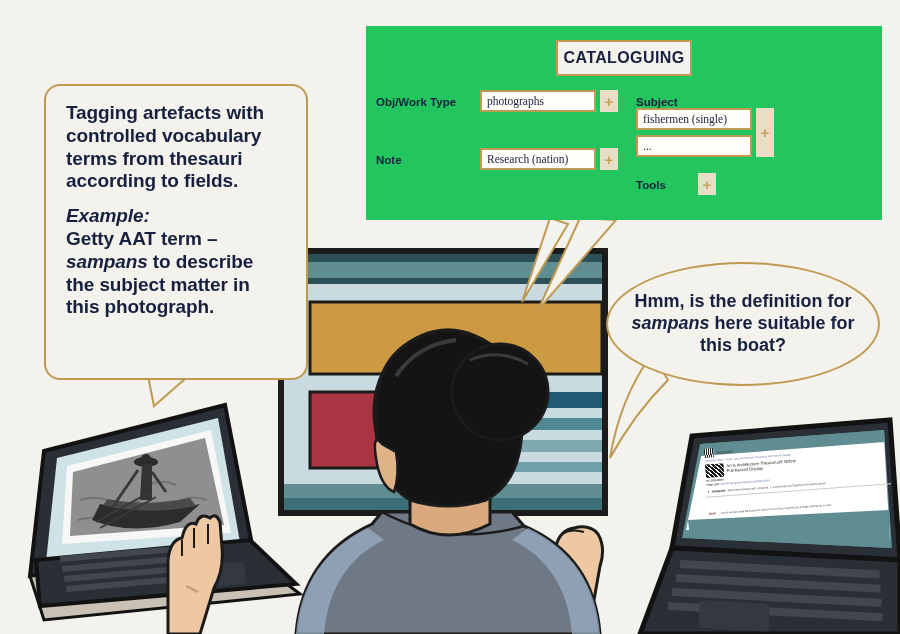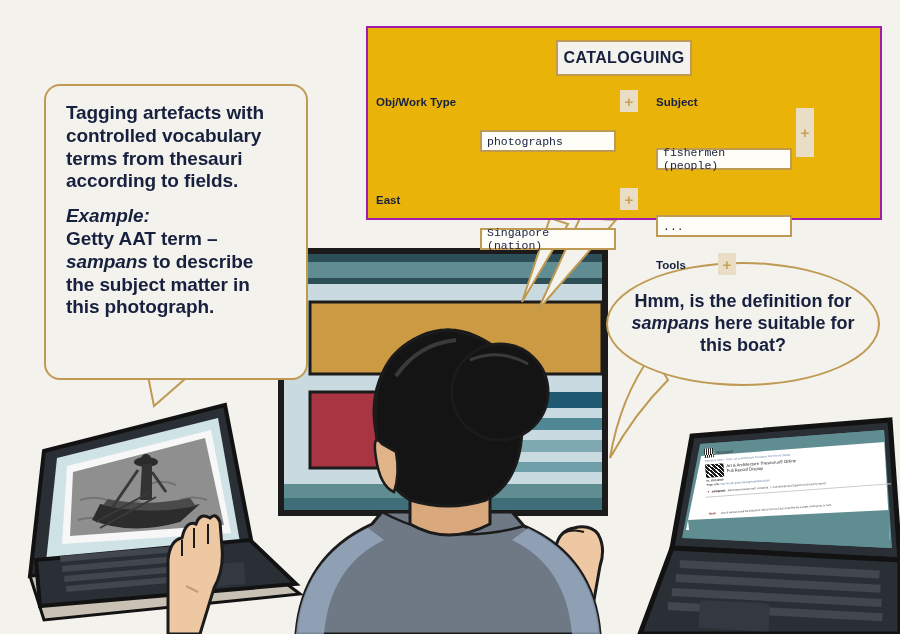--- a/index.html
+++ b/index.html
@@ -9,22 +9,22 @@
     font-family:"Liberation Sans", sans-serif;
     overflow:hidden;
     position:relative;
   }
   #scene{position:absolute;inset:0;width:900px;height:634px;}
   .layer{position:absolute;}
 
   
   #cataloguing-panel{
     left:366px;top:26px;width:516px;height:194px;
-    background:#eab308;
-    border:2px solid #a21caf;
+    background:#22c55e;
+    border:2px solid #22c55e;
     box-sizing:border-box;
     z-index:40;
   }
   #cat-title-box{
     margin:12px auto 0 auto;
     width:132px;height:32px;
     border:2px solid #bf9a53;
     background:#f4f2ec;
     display:flex;align-items:center;justify-content:center;
   }
@@ -35,28 +35,27 @@
   .cat-col{flex:1;}
   .cat-row{display:flex;align-items:flex-start;margin-bottom:10px;}
   .cat-label{
     font-size:11.5px;font-weight:bold;color:#17213f;
     padding-top:6px;white-space:nowrap;
   }
   .cat-label.lab-left{width:104px;}
   .cat-label.lab-right{width:58px;}
   .cat-inputs{display:flex;flex-direction:column;gap:5px;}
   .cat-input{
-    width:136px;height:22px;
+    width:116px;height:22px;
     border:2px solid #bf9a53;
     background:#fffdf8;
     font-size:11.5px;color:#17213f;
     display:flex;align-items:center;
     padding:0 5px;box-sizing:border-box;
-    font-family:Liberation Mono, monospace;
-    margin-top:40px;
+    font-family:Liberation Serif, serif;
   }
   .plus-btn{
     width:18px;background:#e9ddc6;
     display:flex;align-items:center;justify-content:center;
     margin-left:4px;align-self:stretch;
     color:#c6a259;font-size:15px;font-weight:bold;line-height:1;
   }
   .plus-wrap{display:flex;align-items:stretch;}
   .plus-one{height:22px;}
   .plus-two{height:49px;}
@@ -313,38 +312,38 @@
           <div class="cat-label lab-left">Obj/Work Type</div>
           <div class="plus-wrap">
             <div class="cat-inputs">
               <div class="cat-input">photographs</div>
             </div>
             <div class="plus-btn plus-one">+</div>
           </div>
         </div>
 
         <div class="cat-row">
-          <div class="cat-label lab-left">East</div>
+          <div class="cat-label lab-left">Note</div>
           <div class="plus-wrap">
             <div class="cat-inputs">
-              <div class="cat-input">Singapore (nation)</div>
+              <div class="cat-input">Research (nation)</div>
             </div>
             <div class="plus-btn plus-one">+</div>
           </div>
         </div>
 
       </div>
 
       <div class="cat-col">
 
         <div class="cat-row" style="margin-bottom:16px;flex-direction:column;">
           <div class="cat-label lab-right">Subject</div>
           <div class="plus-wrap">
             <div class="cat-inputs">
-              <div class="cat-input">fishermen (people)</div>
+              <div class="cat-input">fishermen (single)</div>
               <div class="cat-input">...</div>
             </div>
             <div class="plus-btn plus-two">+</div>
           </div>
         </div>
 
         <div class="cat-row">
           <div class="cat-label lab-right">Tools</div>
           <div class="plus-wrap">
             <div class="plus-btn plus-one">+</div>

